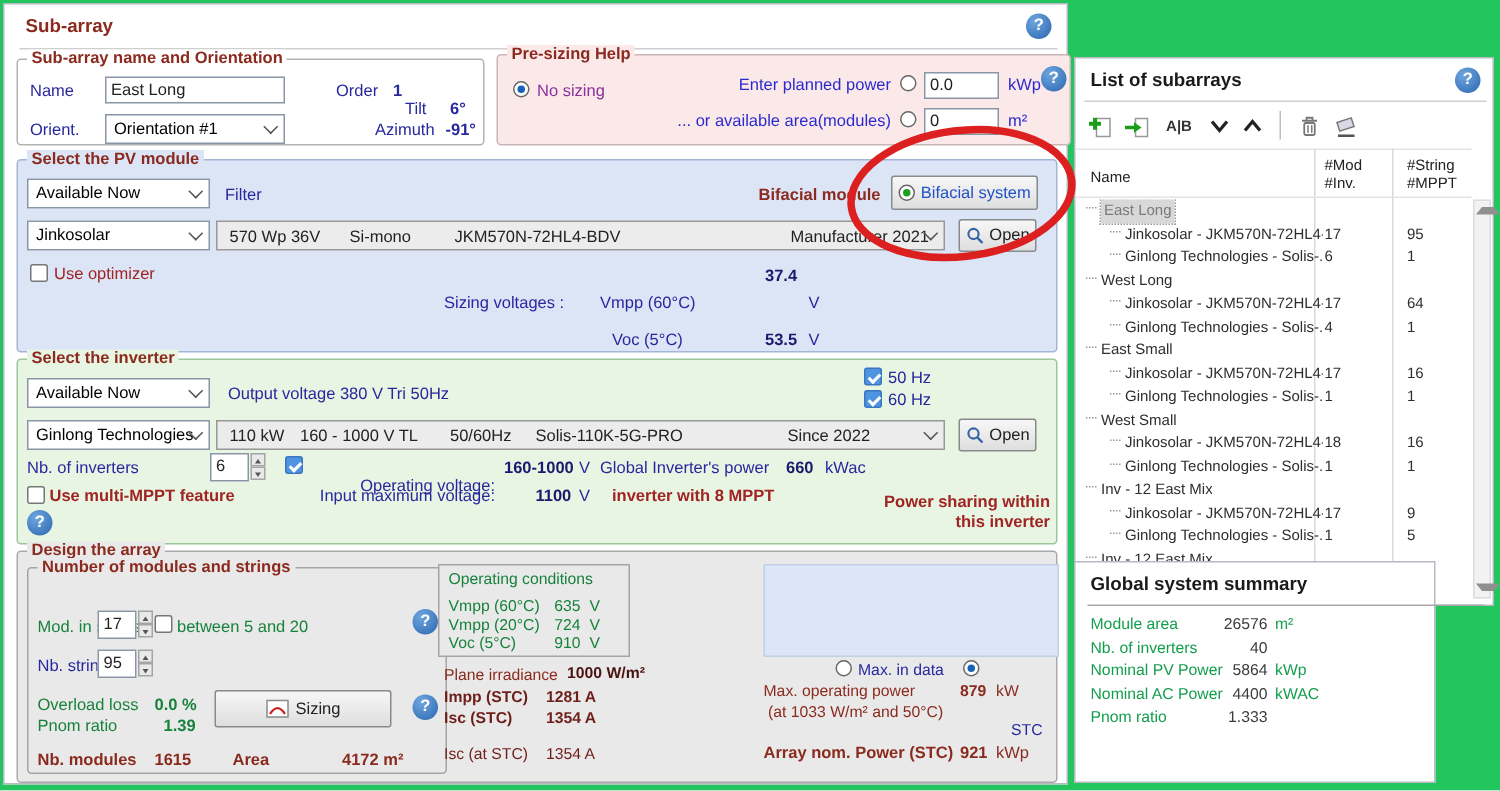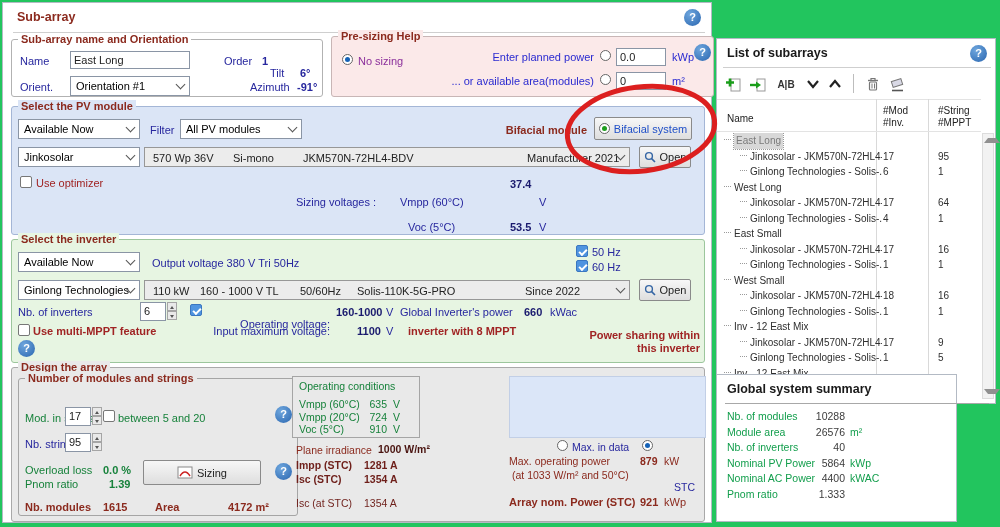--- a/index.html
+++ b/index.html
@@ -117,23 +117,20 @@
       <input class="tinput" style="left: 284px; top: 35px; width: 50px;" value="0">
       <span class="lbl blue" style="left:340px;top:38px;">m²</span>
     </div>
 
     <div class="group" style="left:8px;top:103px;width:694px;height:129px;background:#dbe5f6;border-color:#a4b6d6;">
       <span class="legend" style="background:#dbe5f6;">Select the PV module</span>
       <div class="select" style="left:6px;top:12px;width:122px;">
         <span>Available Now</span><i class="chev"></i>
       </div>
       <span class="lbl navy" style="left:138px;top:17px;">Filter</span>
-      <div class="select" style="left:168px;top:12px;width:122px;">
-        <span>All PV modules</span><i class="chev"></i>
-      </div>
       <span class="lbl maroon b ralign" style="left:445px;top:17px;width:130px;">Bifacial module</span>
       <div class="btn" style="left:582px;top:10px;width:98px;height:23px;">
         <span class="radio gsel"></span>
         <span class="btxt" style="color:#2050c8;">Bifacial system</span>
       </div>
       <div class="select" style="left:6px;top:40px;width:122px;">
         <span>Jinkosolar</span><i class="chev"></i>
       </div>
       <div class="combo" style="left:132px;top:40px;width:486px;">
         <span style="left:8px;">570 Wp 36V</span>
@@ -394,25 +391,20 @@
         <i class="up"></i>
         <i class="dn"></i>
       </div>
   </section>
 
   <section class="panel" style="left:716px;top:374px;width:241px;height:148px;">
     <div class="ptitle" style="left:10px;top:7px;color:#1a1a1a;">Global system summary</div>
     <div class="hline" style="left:8px;top:28px;width:264px;background:#a8a8a8;"></div>
     <div class="abs" style="left:0;top:34px;width:280px;" id="sum-rows">
         <div class="sum-row">
-          <span class="sl">Nb. of modules</span>
-          <span class="sv">10288</span>
-          <span class="su"></span>
-        </div>
-        <div class="sum-row">
           <span class="sl">Module area</span>
           <span class="sv">26576</span>
           <span class="su">m²</span>
         </div>
         <div class="sum-row">
           <span class="sl">Nb. of inverters</span>
           <span class="sv">40</span>
           <span class="su"></span>
         </div>
         <div class="sum-row">

